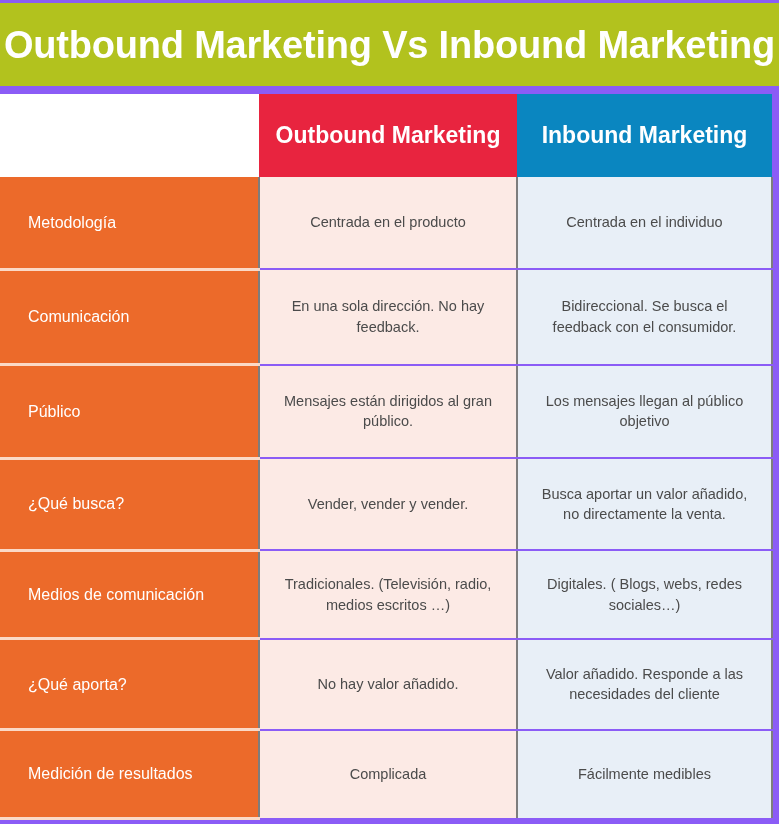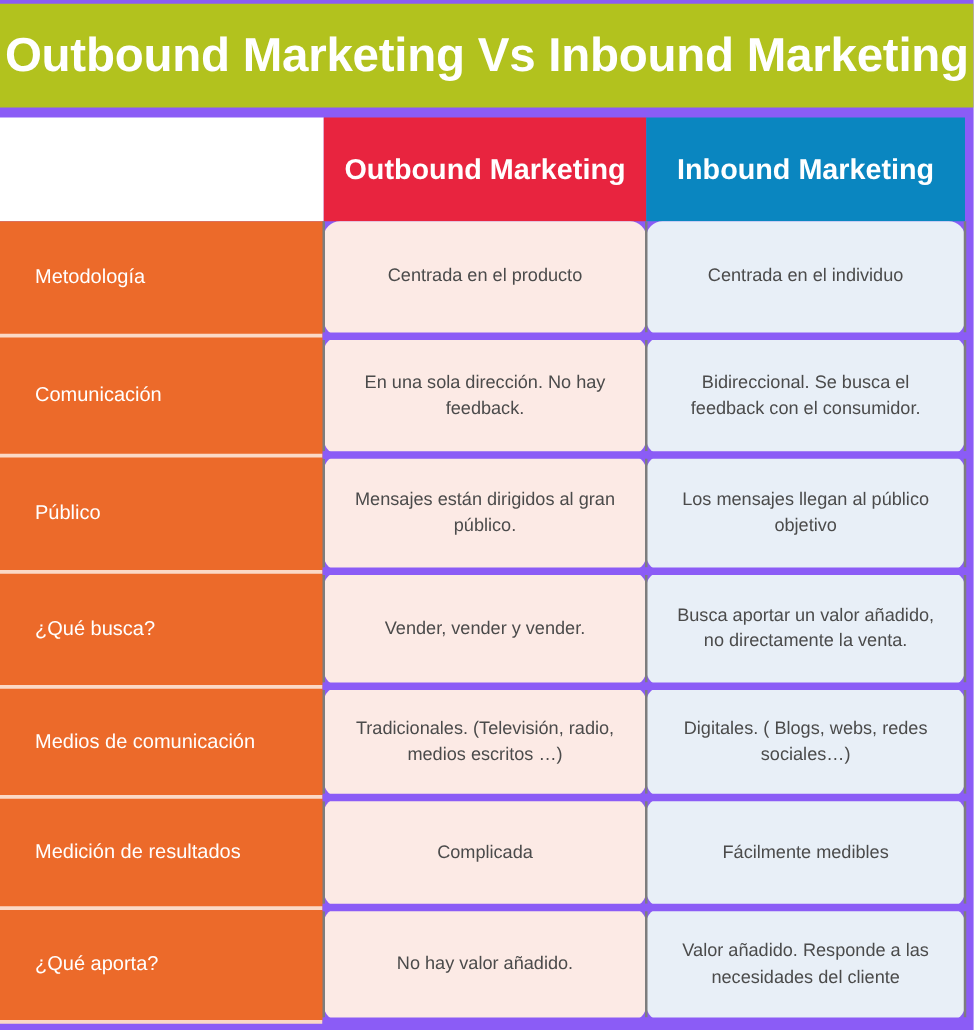--- a/index.html
+++ b/index.html
@@ -90,22 +90,21 @@
 
   
   td.dcell {
     font-size: 14.5px;
     color: #4b4b4b;
     text-align: center;
     vertical-align: middle;
     line-height: 1.42;
     padding: 6px 14px;
     border-top: 2px solid #7d7d7d;
-    border-bottom: 6px solid #8b5cf6;
-    border-radius: 13px;
+    border-bottom: 2px solid #8b5cf6;
   }
   td.dcell.out {
     background: #fceae5;
     border-left: 2px solid #7d7d7d;
     border-right: 2px solid #7d7d7d;
   }
   td.dcell.inb {
     background: #e8eff7;
     border-right: 2px solid #7d7d7d;
   }
@@ -159,30 +158,30 @@
           <td class="dcell out">Vender, vender y vender.</td>
           <td class="dcell inb">Busca aportar un valor añadido,  no directamente la venta.</td>
         </tr>
 
         <tr style="height:76px;">
           <td class="rlabel">Medios de comunicación</td>
           <td class="dcell out">Tradicionales. (Televisión, radio, medios escritos …)</td>
           <td class="dcell inb">Digitales. ( Blogs, webs, redes sociales…)</td>
         </tr>
 
+        <tr style="height:78px;">
+          <td class="rlabel">¿Qué aporta?</td>
+          <td class="dcell out">No hay valor añadido.</td>
+          <td class="dcell inb">Valor añadido. Responde a las necesidades del cliente</td>
+        </tr>
+
         <tr style="height:76px;">
           <td class="rlabel">Medición de resultados</td>
           <td class="dcell out">Complicada</td>
           <td class="dcell inb">Fácilmente medibles</td>
-        </tr>
-
-        <tr style="height:78px;">
-          <td class="rlabel">¿Qué aporta?</td>
-          <td class="dcell out">No hay valor añadido.</td>
-          <td class="dcell inb">Valor añadido. Responde a las necesidades del cliente</td>
         </tr>
 
 
       </tbody>
     </table>
   </div>
 
 </div>
 
 </body></html>

